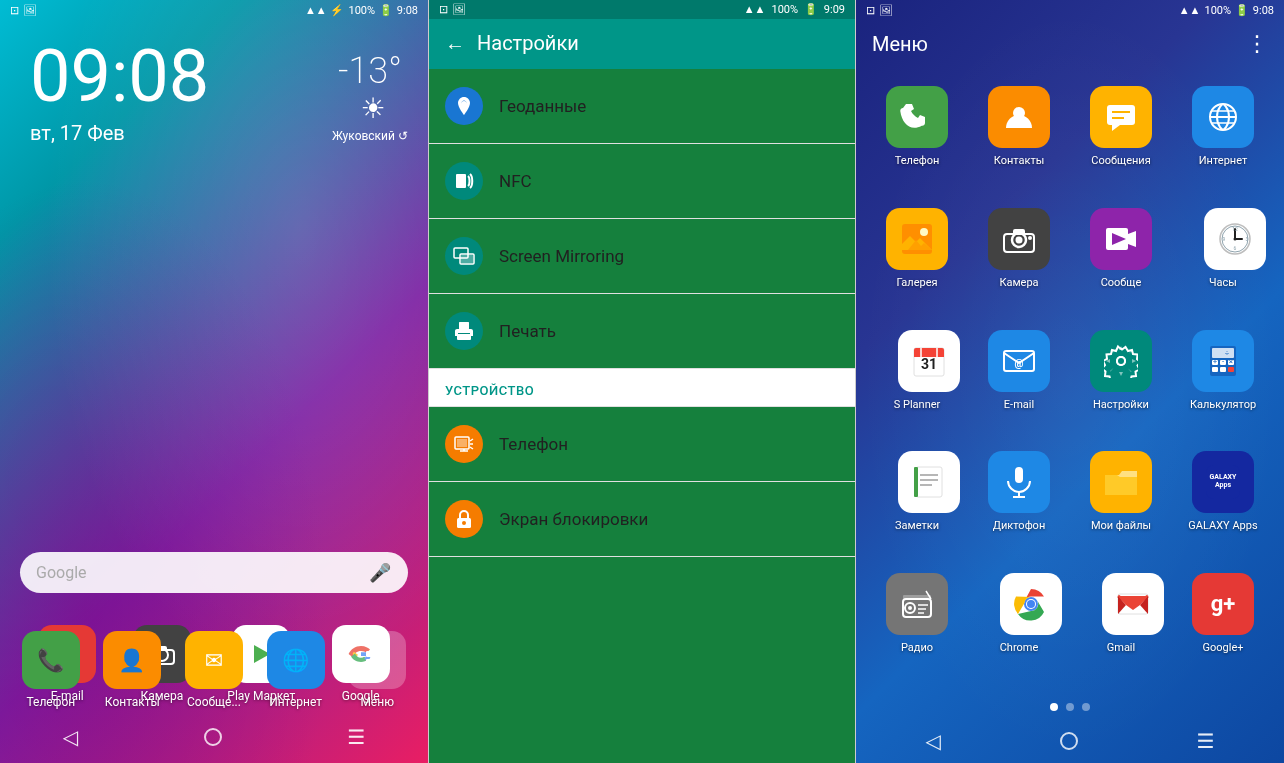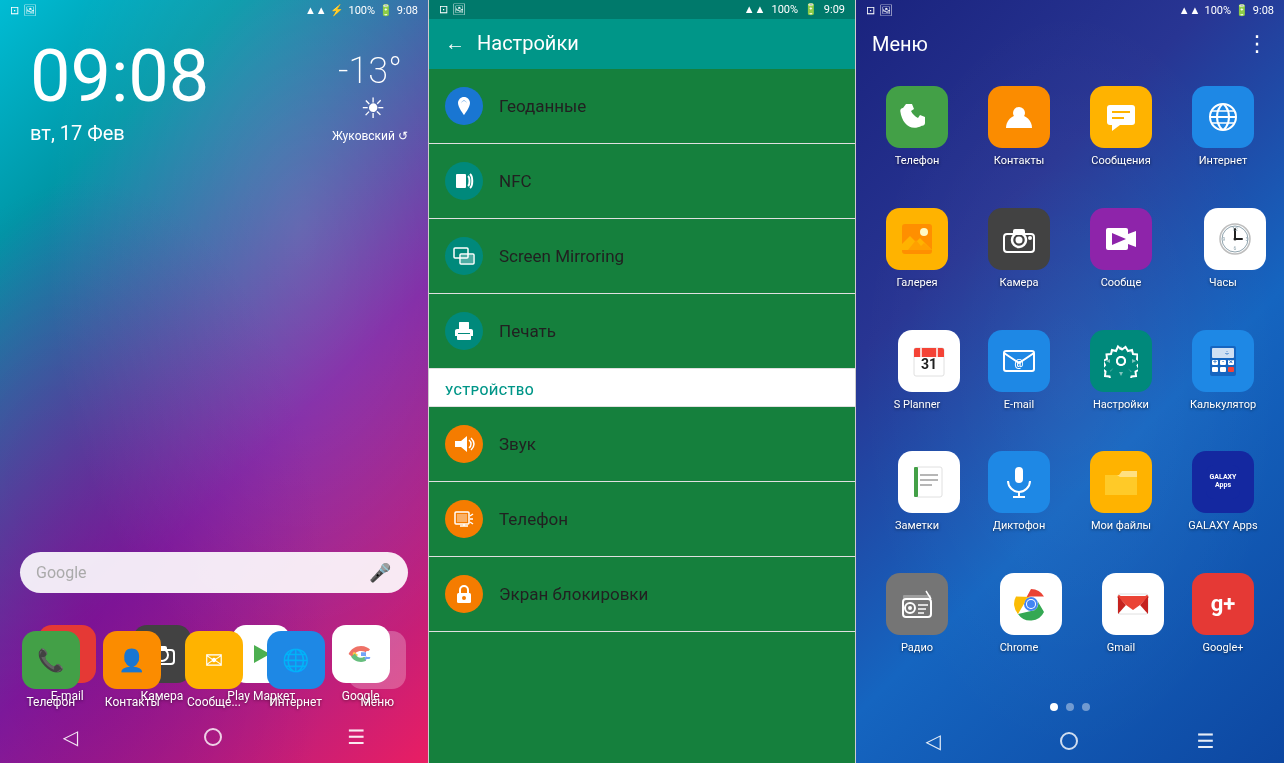--- a/index.html
+++ b/index.html
@@ -522,30 +522,20 @@
           <rect x="6" y="2" width="10" height="7" rx="0.5" fill="white"></rect>
           <path d="M4 9h14c1.1 0 2 .9 2 2v5h-3v-3H5v3H2v-5c0-1.1.9-2 2-2z" fill="white"></path>
         </svg>
       </div>
       <span class="settings-item-label">Печать</span>
     </div>
 
 
     <div class="settings-section-header">УСТРОЙСТВО</div>
 
-    <div class="settings-item">
-      <div class="settings-icon-circle icon-orange">
-        <svg width="22" height="22" viewBox="0 0 22 22" fill="white">
-          <polygon points="2,8 8,8 14,3 14,19 8,14 2,14"></polygon>
-          <path d="M16 7c1.5 1.2 2 2.5 2 4s-.5 2.8-2 4" stroke="white" stroke-width="1.5" fill="none"></path>
-          <path d="M18 5c2 2 3 3.8 3 6s-1 4-3 6" stroke="white" stroke-width="1.5" fill="none"></path>
-        </svg>
-      </div>
-      <span class="settings-item-label">Звук</span>
-    </div>
 
     <div class="settings-item">
       <div class="settings-icon-circle icon-orange">
         <svg width="22" height="22" viewBox="0 0 22 22" fill="white">
           <rect x="2" y="4" width="14" height="12" rx="1" fill="none" stroke="white" stroke-width="1.5"></rect>
           <rect x="4" y="6" width="10" height="8" fill="white" opacity="0.4"></rect>
           <path d="M7 18h8M11 16v2" stroke="white" stroke-width="1.5"></path>
           <path d="M17 8l3-2M17 11h3M17 14l3 2" stroke="white" stroke-width="1.5"></path>
         </svg>
       </div>

